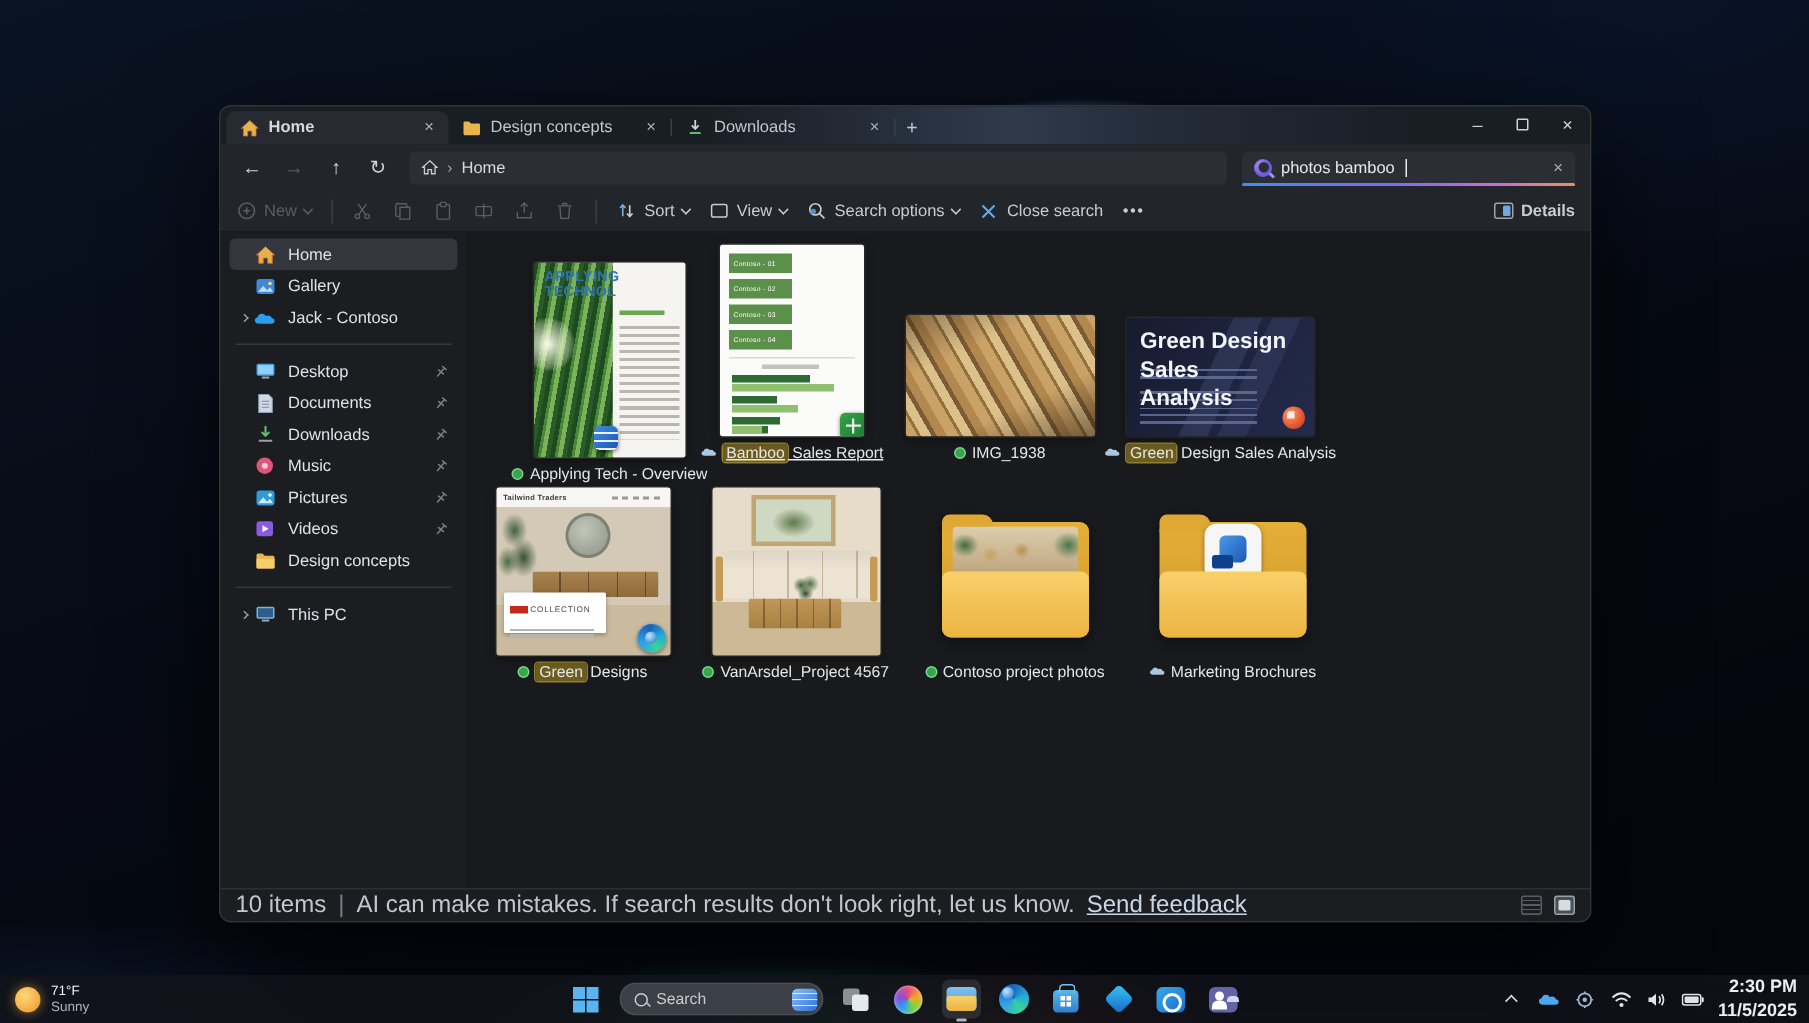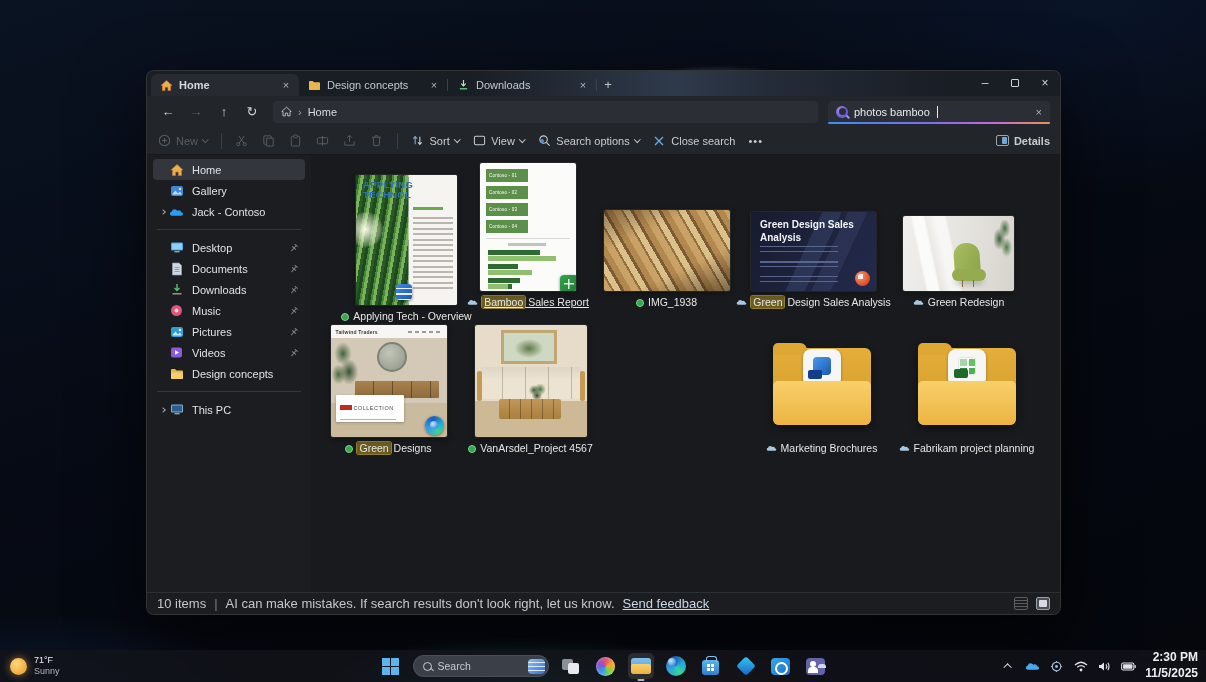--- a/index.html
+++ b/index.html
@@ -125,21 +125,21 @@
     background:
       linear-gradient(115deg, transparent 44%, rgba(120,140,200,.16) 44% 56%, transparent 56% 60%, rgba(120,140,200,.12) 60% 72%, transparent 72%),
       linear-gradient(120deg,#171b2e,#1f2440 60%,#232a4c);
     }
   .th-slide::after{ content:""; position:absolute; left:9px; top:34px; width:110px; height:38px;
     background:
       repeating-linear-gradient(180deg,#5e6c96 0 1.5px, transparent 1.5px 5px);
     -webkit-mask:linear-gradient(#000 0 8px,transparent 8px 12px,#000 12px 22px,transparent 22px 26px,#000 26px 38px);
     mask:linear-gradient(#000 0 8px,transparent 8px 12px,#000 12px 22px,transparent 22px 26px,#000 26px 38px);
     opacity:.9; width:78px;}
-  .stitle{ position:absolute; top:7px; left:9px; font-weight:bold; font-size:10px; line-height:1.25; color:#f2f4f8; z-index:2;}
+  .stitle{ position:absolute; top:7px; left:9px; font-weight:bold; font-size:15px; line-height:1.25; color:#f2f4f8; z-index:2;}
   .plogo{ position:absolute; right:6px; bottom:5px; width:15px; height:15px; border-radius:50%;
     background:radial-gradient(circle at 35% 35%, #ff9a6e, #e2542f 60%, #b23a1d); z-index:2;}
   .plogo::after{ content:""; position:absolute; left:3px; top:3px; width:5px; height:5px; border-radius:50% 0 0 0; background:rgba(255,255,255,.85);}
   
   .th-chair{ width:111px; height:75px;
     background:
       linear-gradient(78deg, transparent 18%, rgba(255,255,255,.8) 20% 28%, transparent 30%, rgba(255,255,255,.65) 38% 45%, transparent 47%),
       linear-gradient(100deg,#f0efec,#e5e3de 55%,#d6d3cc); }
   .chairback{ position:absolute; right:34px; bottom:14px; width:26px; height:34px; border-radius:12px 12px 4px 4px; background:linear-gradient(120deg,#aabd62,#8ba348); transform:rotate(-4deg); }
   .chairseat{ position:absolute; right:28px; bottom:10px; width:34px; height:12px; border-radius:6px; background:#95ab50; box-shadow:0 6px 6px -3px rgba(0,0,0,.25);}
@@ -190,21 +190,21 @@
   .appword::before{ content:""; position:absolute; left:-5px; bottom:-4px; width:14px; height:9px; border-radius:2px; background:#123f8c; }
   .appexcel{ position:absolute; left:10px; top:8px; width:18px; height:18px; border-radius:3px;
     background:
       linear-gradient(#66c06a,#66c06a) 10px 1px/7px 7px no-repeat,
       linear-gradient(#2e8a3c,#2e8a3c) 1px 10px/7px 7px no-repeat,
       linear-gradient(#4caf50,#4caf50) 10px 10px/7px 7px no-repeat,
       linear-gradient(#a5d6a7,#a5d6a7) 1px 1px/7px 7px no-repeat, #fff; border:1px solid #dfe8df;}
   .appexcel::before{ content:""; position:absolute; left:-5px; bottom:-4px; width:14px; height:9px; border-radius:2px; background:#1d6b2a; }
   .ffront{ position:absolute; left:0; right:0; bottom:0; height:44px; border-radius:5px 5px 6px 6px; background:linear-gradient(#f8d06a,#ecb441); }
   
-  .statusbar{ height:22px; border-top:1px solid #2c2f33; background:#1b1d20; display:flex; align-items:center; padding:0 10px; gap:8px; font-size:13px; color:#c3c7cc; flex:0 0 auto;}
+  .statusbar{ height:22px; border-top:1px solid #2c2f33; background:#1b1d20; display:flex; align-items:center; padding:0 10px; gap:8px; font-size:16px; color:#c3c7cc; flex:0 0 auto;}
   .sb-sep{ color:#7a7f85; }
   .sb-link{ color:#c9d6e8; text-decoration:underline; }
   .sbright{ margin-left:auto; display:flex; gap:8px; align-items:center;}
   .sbic{ width:14px; height:13px; border:1px solid #6a6f75; border-radius:2px; background:repeating-linear-gradient(180deg, transparent 0 2px, #6a6f75 2px 3px); opacity:.8;}
   .sbic.sel{ background:#4a5058; border-color:#9aa0a8; position:relative; opacity:1;}
   .sbic.sel::after{ content:""; position:absolute; inset:2px; background:#d8dce2; border-radius:1px; }
   
   .taskbar{ position:absolute; left:0; right:0; bottom:0; height:32px; background:rgba(18,20,26,.82); backdrop-filter:blur(14px); display:flex; align-items:center; }
   .weather{ position:absolute; left:10px; display:flex; align-items:center; gap:7px; }
   .sun{ width:17px; height:17px; border-radius:50%; background:radial-gradient(circle at 38% 35%, #ffd87a, #f0a83e 70%, #d8862a); box-shadow:0 0 8px rgba(240,170,60,.6); }
@@ -617,33 +617,20 @@
               <div>Analysis</div>
             </div>
             <div class="plogo"></div>
           </div>
         </div>
         <div class="flabel"><span class="synccloud"><svg width="11" height="8" viewBox="0 0 16 10">
                 <path d="M4 9 Q1 9 1 6.8 Q1 4.8 3 4.5 Q3.4 2 6 2 Q8 2 8.8 3.6 Q9.4 3.2 10.4 3.2 Q12.6 3.2 13 5.2 Q15 5.4 15 7.2 Q15 9 13 9 Z" fill="#a9c7e0"></path>
               </svg></span><span></span><span class="hl">Green</span><span> Design Sales Analysis</span></div>
       </div>
 
-      <div class="tile" style="left:585px;top:6px;width:125px;">
-        <div class="thumbwrap" style="height:130px;">
-          <div class="thumb th-chair">
-            <div class="chairback"></div>
-            <div class="chairseat"></div>
-            <div class="chairleg"></div>
-            <div class="plant5"></div>
-          </div>
-        </div>
-        <div class="flabel"><span class="synccloud"><svg width="11" height="8" viewBox="0 0 16 10">
-                <path d="M4 9 Q1 9 1 6.8 Q1 4.8 3 4.5 Q3.4 2 6 2 Q8 2 8.8 3.6 Q9.4 3.2 10.4 3.2 Q12.6 3.2 13 5.2 Q15 5.4 15 7.2 Q15 9 13 9 Z" fill="#a9c7e0"></path>
-              </svg></span><span>Green Redesign</span><span></span></div>
-      </div>
 
       <div class="tile" style="left:10px;top:162px;width:135px;">
         <div class="thumbwrap" style="height:120px;">
           <div class="thumb th-web">
             <div class="webhead">
               <span class="webtitle">Tailwind Traders</span>
               <span class="webnav"></span>
             </div>
             <div class="webplant"></div>
             <div class="webmirror"></div>
@@ -662,50 +649,46 @@
           <div class="thumb th-room">
             <div class="roomart"></div>
             <div class="roomsofa"></div>
             <div class="roomplant"></div>
             <div class="roomtable"></div>
           </div>
         </div>
         <div class="flabel"><span class="syncdot"></span><span>VanArsdel_Project 4567</span><span></span></div>
       </div>
 
+      <div class="tile" style="left:298px;top:162px;width:135px;">
+        <div class="thumbwrap" style="height:120px;">
+          <div class="folder">
+            <div class="fback"></div>
+            <div class="fcontent fc-photo"></div>
+            <div class="ffront"></div>
+          </div>
+        </div>
+        <div class="flabel"><span class="syncdot"></span><span>Contoso project photos</span><span></span></div>
+      </div>
 
       <div class="tile" style="left:443px;top:162px;width:135px;">
         <div class="thumbwrap" style="height:120px;">
           <div class="folder">
             <div class="fback"></div>
             <div class="appcard">
                 <div class="appword"></div>
               </div>
             <div class="ffront"></div>
           </div>
         </div>
         <div class="flabel"><span class="synccloud"><svg width="11" height="8" viewBox="0 0 16 10">
                 <path d="M4 9 Q1 9 1 6.8 Q1 4.8 3 4.5 Q3.4 2 6 2 Q8 2 8.8 3.6 Q9.4 3.2 10.4 3.2 Q12.6 3.2 13 5.2 Q15 5.4 15 7.2 Q15 9 13 9 Z" fill="#a9c7e0"></path>
               </svg></span><span>Marketing Brochures</span><span></span></div>
       </div>
 
-      <div class="tile" style="left:588px;top:162px;width:135px;">
-        <div class="thumbwrap" style="height:120px;">
-          <div class="folder">
-            <div class="fback"></div>
-            <div class="appcard">
-                <div class="appexcel"></div>
-              </div>
-            <div class="ffront"></div>
-          </div>
-        </div>
-        <div class="flabel"><span class="synccloud"><svg width="11" height="8" viewBox="0 0 16 10">
-                <path d="M4 9 Q1 9 1 6.8 Q1 4.8 3 4.5 Q3.4 2 6 2 Q8 2 8.8 3.6 Q9.4 3.2 10.4 3.2 Q12.6 3.2 13 5.2 Q15 5.4 15 7.2 Q15 9 13 9 Z" fill="#a9c7e0"></path>
-              </svg></span><span>Fabrikam project planning</span><span></span></div>
-      </div>
 
     </div>
   </div>
 
   <div class="statusbar">
     <span>10 items</span>
     <span class="sb-sep">|</span>
     <span>AI can make mistakes. If search results don't look right, let us know.</span>
     <span class="sb-link">Send feedback</span>
     <span class="sbright">

